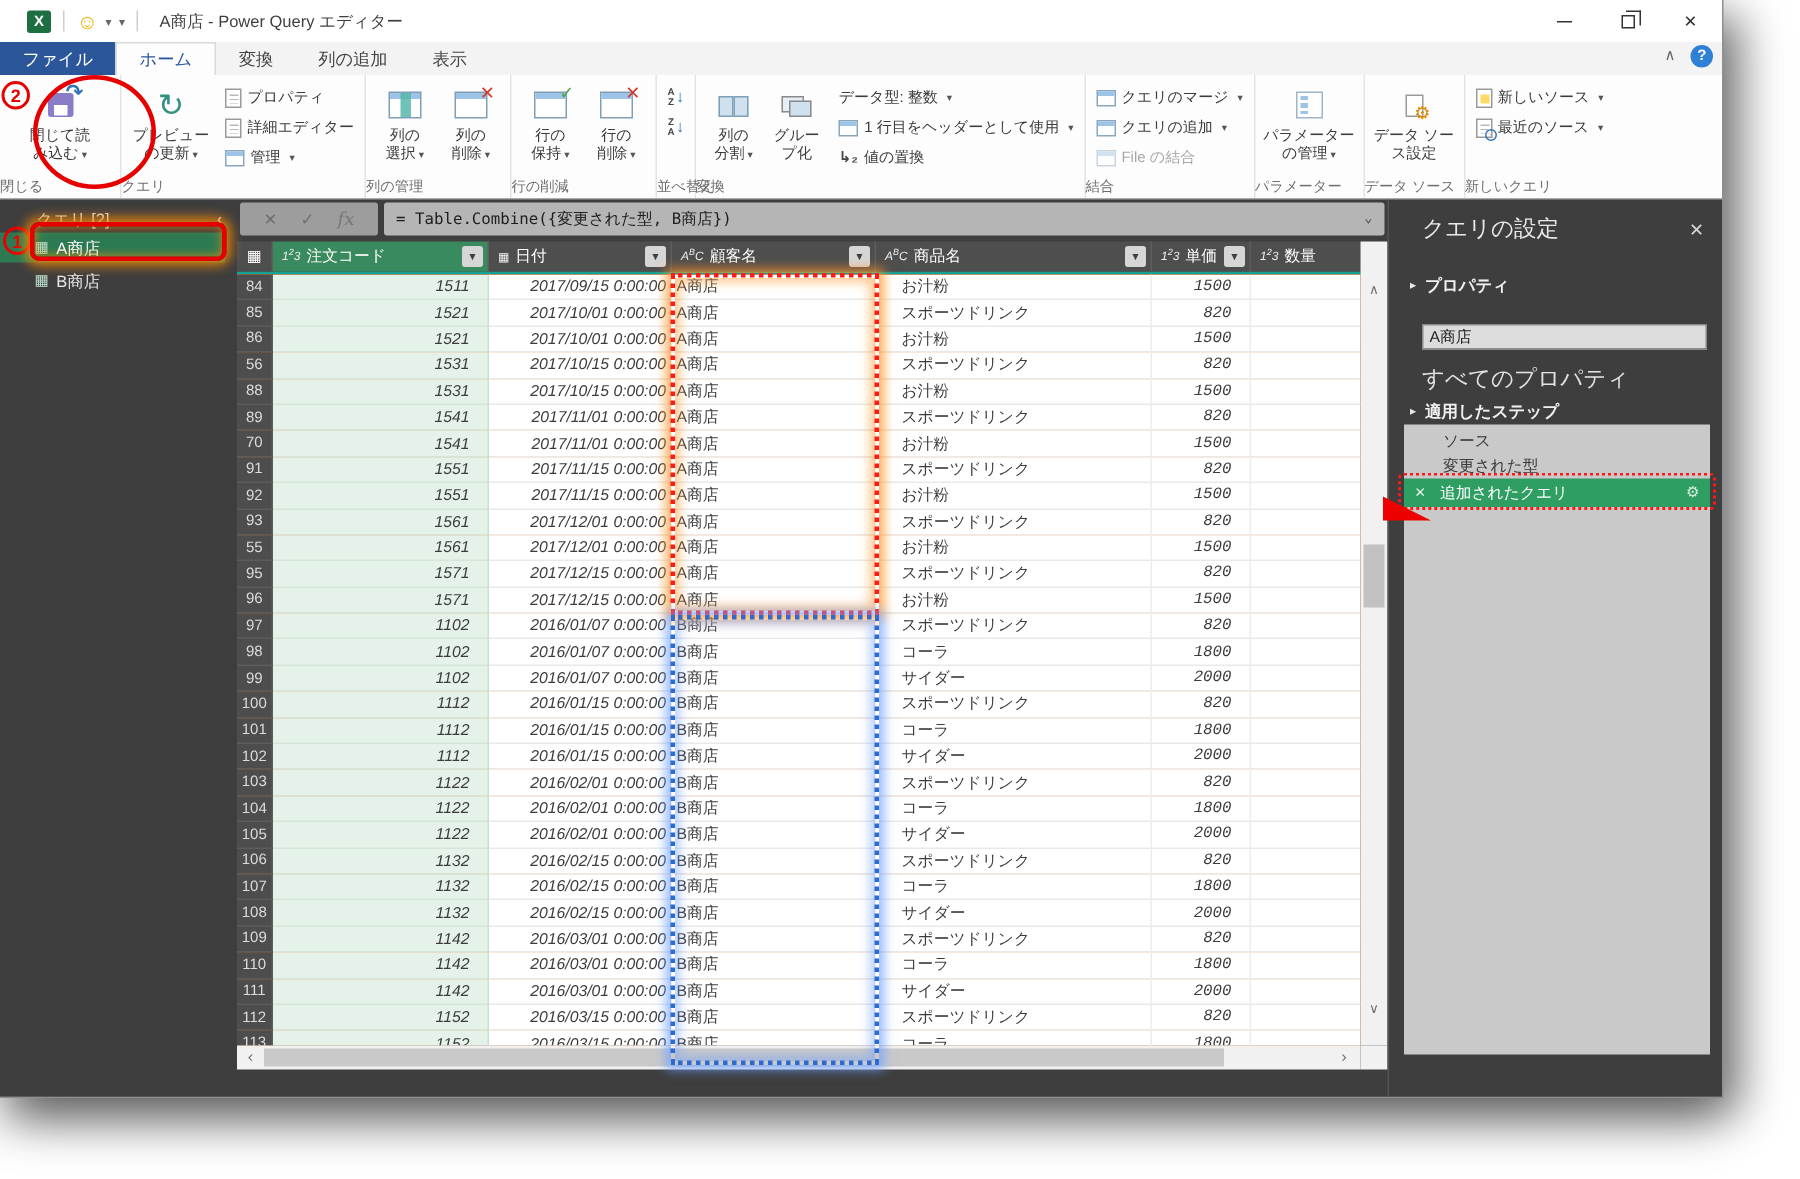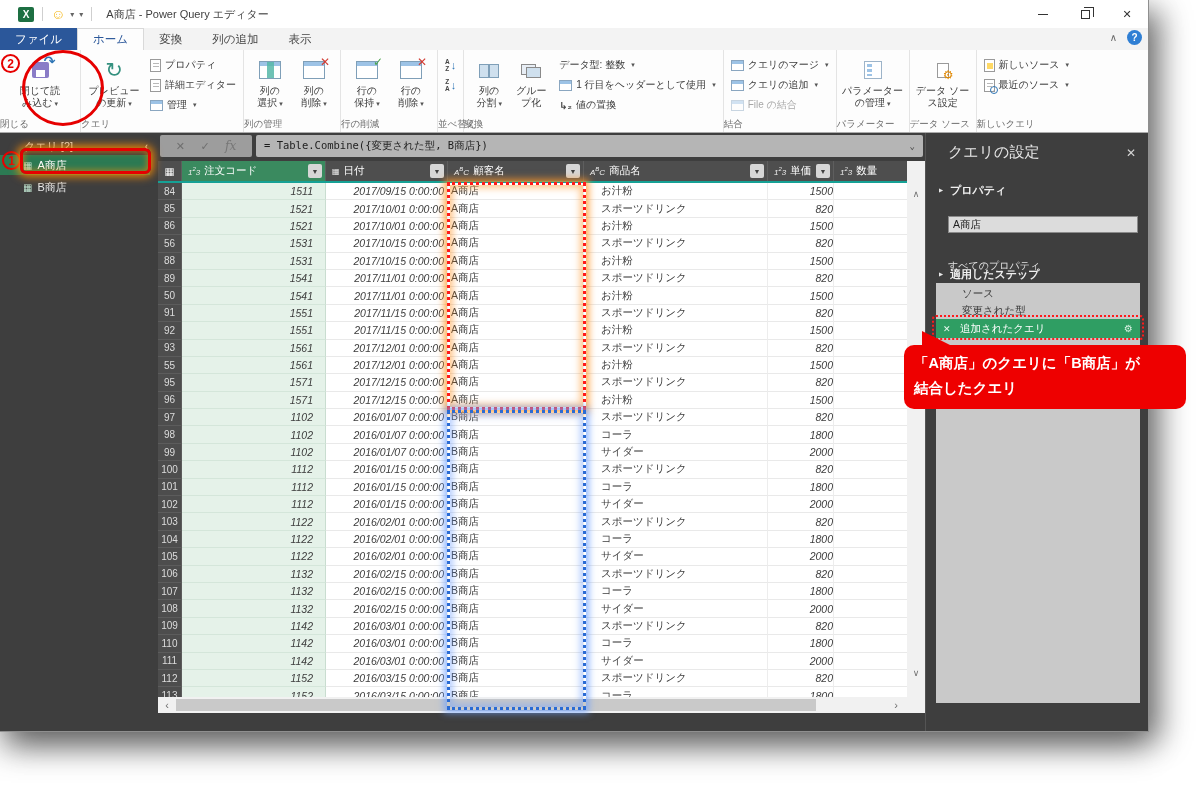--- a/index.html
+++ b/index.html
@@ -114,21 +114,21 @@
 
   
   .table-rows { position:absolute; left:0; top:50px; width:749px; height:514px; overflow:hidden; background:#f97316; }
   .trow { display:flex; height:17.4px; }
   .tcell { height:100%; border-bottom:1px solid #e9e9e9; border-right:1px solid #ededed; font-size:10.5px; color:#3c3c3c; display:flex; align-items:center; overflow:hidden; white-space:nowrap; background:#fff; }
   .c-num  { width:24px; background:#4d4d4d; color:#dcdcdc; justify-content:center; font-size:10px; border-bottom:1px solid #5c5c5c; border-right:1px solid #5c5c5c; }
   .c-code { width:144px; background:#e5f2e9; justify-content:flex-end; padding-right:12px; font-style:italic; border-bottom:1px solid #d4e6da; border-right:1px solid #c9ddd0; }
   .c-date { width:122px; justify-content:flex-end; padding-right:3px; font-style:italic; }
   .c-cust { width:136px; padding-left:3px; }
   .c-prod { width:184px; padding-left:17px; }
-  .c-price{ width:66px; justify-content:flex-end; padding-right:0; font-style:italic; }
+  .c-price{ width:66px; justify-content:flex-end; padding-right:12px; font-style:italic;font-family:Liberation Mono, monospace; }
   .c-qty  { width:73px; border-right:none; }
 
   
   .vscroll { position:absolute; left:749px; top:28px; width:18px; height:536px; background:#f1f1f1; }
   .vs-arrow { position:absolute; left:0; width:18px; height:17px; color:#6f6f6f; font-size:9px; display:flex; align-items:center; justify-content:center; }
   .vs-up { top:24px; } .vs-down { bottom:16px; }
   .vs-thumb { position:absolute; left:2px; top:202px; width:14px; height:42px; background:#c2c2c2; }
   .hscroll { position:absolute; left:0; top:564px; width:749px; height:16px; background:#f1f1f1; display:flex; align-items:center; }
   .hs-arrow { width:18px; height:16px; color:#6f6f6f; font-size:11px; display:flex; align-items:center; justify-content:center; }
   .hs-thumb { position:absolute; left:18px; top:2px; width:640px; height:12px; background:#c9c9c9; }
@@ -139,21 +139,21 @@
   .settings-pane { position:absolute; left:925px; top:0; width:223px; height:598px; border-left:1px solid #545454; }
   .sp-title-row { position:absolute; left:22px; right:12px; top:10px; display:flex; align-items:center; }
   .sp-title { font-size:15px; color:#e8e8e8; font-weight:400; }
   .sp-close { margin-left:auto; color:#d5d5d5; font-size:12px; }
   .sp-section { position:absolute; left:12px; font-size:11px; font-weight:bold; color:#f0f0f0; display:flex; align-items:center; gap:5px; }
   .sp-tri { font-size:7px; color:#e8e8e8; transform:rotate(90deg); display:inline-block; }
   .sec-props { top:50px; }
   .sec-steps { top:134px; }
   .sp-label { position:absolute; left:22px; top:85px; font-size:10px; color:#d8d8d8; }
   .sp-input { position:absolute; left:22px; top:83px; width:190px; height:17px; background:#dcdcdc; border:1px solid #8a8a8a; font-size:10.5px; color:#222; padding:0 4px; display:flex; align-items:center; }
-  .sp-allprops { position:absolute; left:22px; top:126px; font-size:10px; color:#e2e2e2;text-align:center; }
+  .sp-allprops { position:absolute; left:22px; top:110px; font-size:15px; color:#e2e2e2;text-align:center; }
   .steps-box { position:absolute; left:10px; top:150px; width:204px; height:420px; background:#c9c9c9; padding-top:2px; }
   .step { height:17px; display:flex; align-items:center; padding-left:26px; font-size:10.5px; color:#3b3b3b; }
   .step.selected { height:19px; background:#2f9e63; color:#fff; position:relative; padding-left:24px; }
   .step-x { position:absolute; left:7px; font-size:9px; color:#eafaf0; }
   .step-gear { position:absolute; right:7px; font-size:10px; color:#d8f0e2; }
 
   
   .badge { position:absolute; width:19px; height:19px; border:2px solid #e60000; border-radius:50%; color:#e60000; font-size:12px; font-weight:bold; display:flex; align-items:center; justify-content:center; background:transparent; }
   .badge2 { left:1px; top:54px; }
   .badge1 { left:2px; top:151px; }
@@ -521,21 +521,21 @@
             <div class="trow">
               <div class="tcell c-num">89</div>
               <div class="tcell c-code">1541</div>
               <div class="tcell c-date">2017/11/01 0:00:00</div>
               <div class="tcell c-cust">A商店</div>
               <div class="tcell c-prod">スポーツドリンク</div>
               <div class="tcell c-price">820</div>
               <div class="tcell c-qty"></div>
             </div>
             <div class="trow">
-              <div class="tcell c-num">50</div>
+              <div class="tcell c-num">70</div>
               <div class="tcell c-code">1541</div>
               <div class="tcell c-date">2017/11/01 0:00:00</div>
               <div class="tcell c-cust">A商店</div>
               <div class="tcell c-prod">お汁粉</div>
               <div class="tcell c-price">1500</div>
               <div class="tcell c-qty"></div>
             </div>
             <div class="trow">
               <div class="tcell c-num">91</div>
               <div class="tcell c-code">1551</div>
@@ -798,15 +798,13 @@
     </div>
   <div class="ellipse-annot"></div>
   <div class="badge badge1">
       <span>1</span>
     </div>
   <div class="qitem-annot"></div>
   <div class="colbox orange"></div>
   <div class="colbox blue"></div>
   <div class="step-annot"></div>
   <div class="callout-tail"></div>
-  <div class="callout pre">「A商店」のクエリに「B商店」が
-結合したクエリ</div>
 </div>
 
 </body></html>

